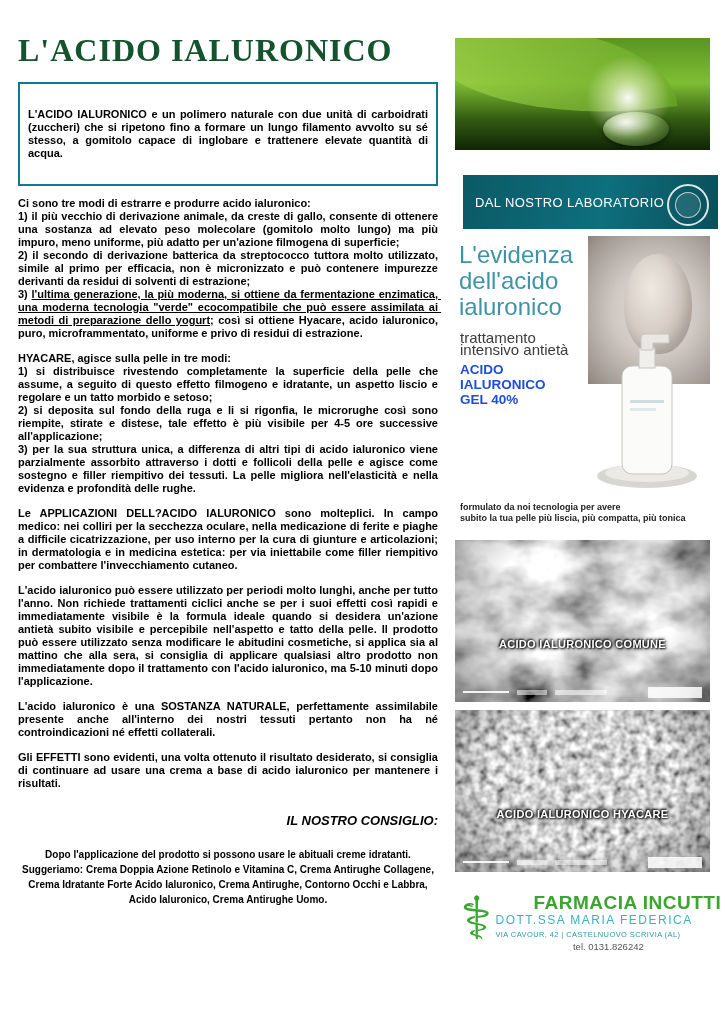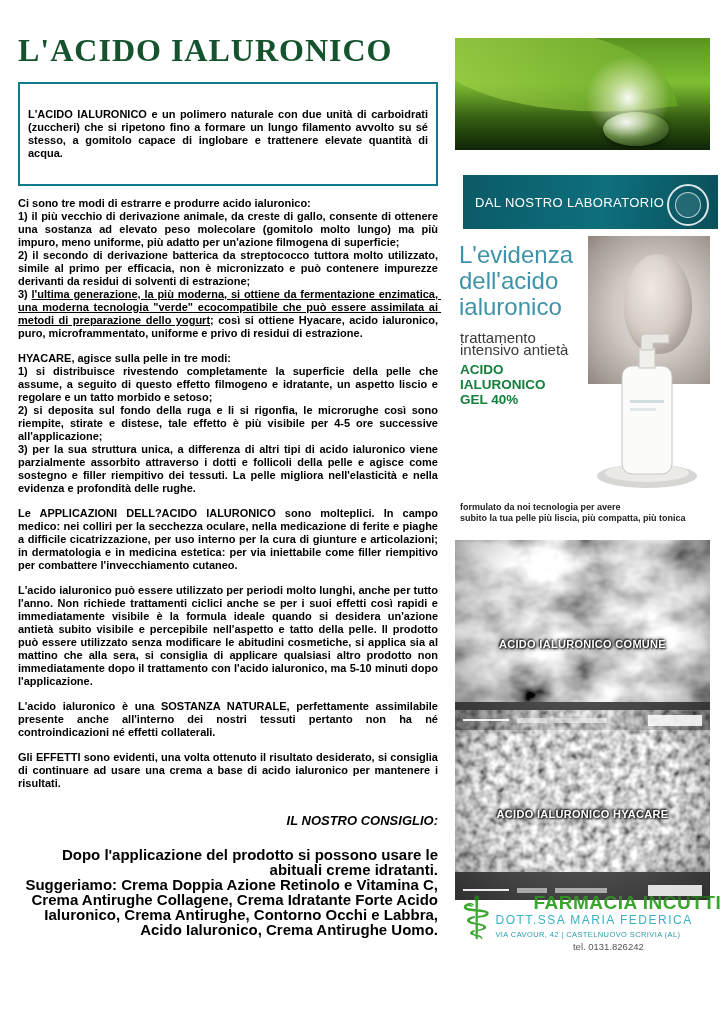--- a/index.html
+++ b/index.html
@@ -22,21 +22,21 @@
   .intro-box {
     border:2px solid #0f7b8c; padding:24px 8px; margin-bottom:11px;
     white-space:pre-wrap;
   }
   .para { margin-bottom:12px; white-space:pre-wrap; }
   .para .u { text-decoration:underline; }
   .advice-heading {
     font-style:italic; font-size:13px; margin-top:24px; margin-bottom:20px;
     text-align:right;
   }
-  .advice-body { font-size:15px; line-height:15px; text-align:right; }
+  .advice-body { font-size:10px; line-height:15px; text-align:center; }
   .suggest-products { color:#000000; }
 
   
   .leaf-photo {
     position:absolute; left:455px; top:38px; width:255px; height:112px;
     overflow:hidden;
     background:linear-gradient(to bottom,#5a9422 0%,#7fbe33 40%,#345d12 72%,#0f2406 100%);
   }
   .leaf-photo::before {
     content:""; position:absolute; left:-34px; top:-26px; width:250px; height:112px;
@@ -82,31 +82,31 @@
   }
   .ad-title {
     position:absolute; left:4px; top:6px; color:#3e93a8;
     font-size:24px; line-height:26px; font-weight:normal; white-space:pre-line;
   }
   .ad-subtitle {
     position:absolute; left:5px; top:96px; color:#3b3b3b;
     font-size:15px; line-height:12px; white-space:pre-line;
   }
   .ad-product {
-    position:absolute; left:5px; top:126px; color:#15803d; font-weight:bold;
+    position:absolute; left:5px; top:126px; color:#1d4ed8; font-weight:bold;
     font-size:13.5px; line-height:15px; white-space:pre-line;
   }
   .ad-bottle { position:absolute; right:8px; top:72px; width:110px; height:185px; }
   .ad-footer {
     position:absolute; left:5px; right:2px; bottom:8px; color:#222; font-weight:bold;
     font-size:9px; line-height:11px; white-space:pre-line; text-align:left;
   }
 
   .micro {
-    position:absolute; left:455px; width:255px; height:190px; background:#4c4c4c; overflow:hidden;
+    position:absolute; left:455px; width:255px; height:162px; background:#4c4c4c; overflow:hidden;
   }
   #micro1 { top:540px; } #micro2 { top:710px; }
   .micro svg { position:absolute; inset:0; }
   .micro::after {
     content:""; position:absolute; inset:0; z-index:1; pointer-events:none;
     background:radial-gradient(ellipse at 50% 42%, transparent 52%, rgba(0,0,0,.38) 100%);
   }
   .micro-caption {
     position:absolute; left:0; right:0; top:98px; z-index:2; text-align:center;
     color:#fff; font-weight:bold; font-size:11px; letter-spacing:.3px;

